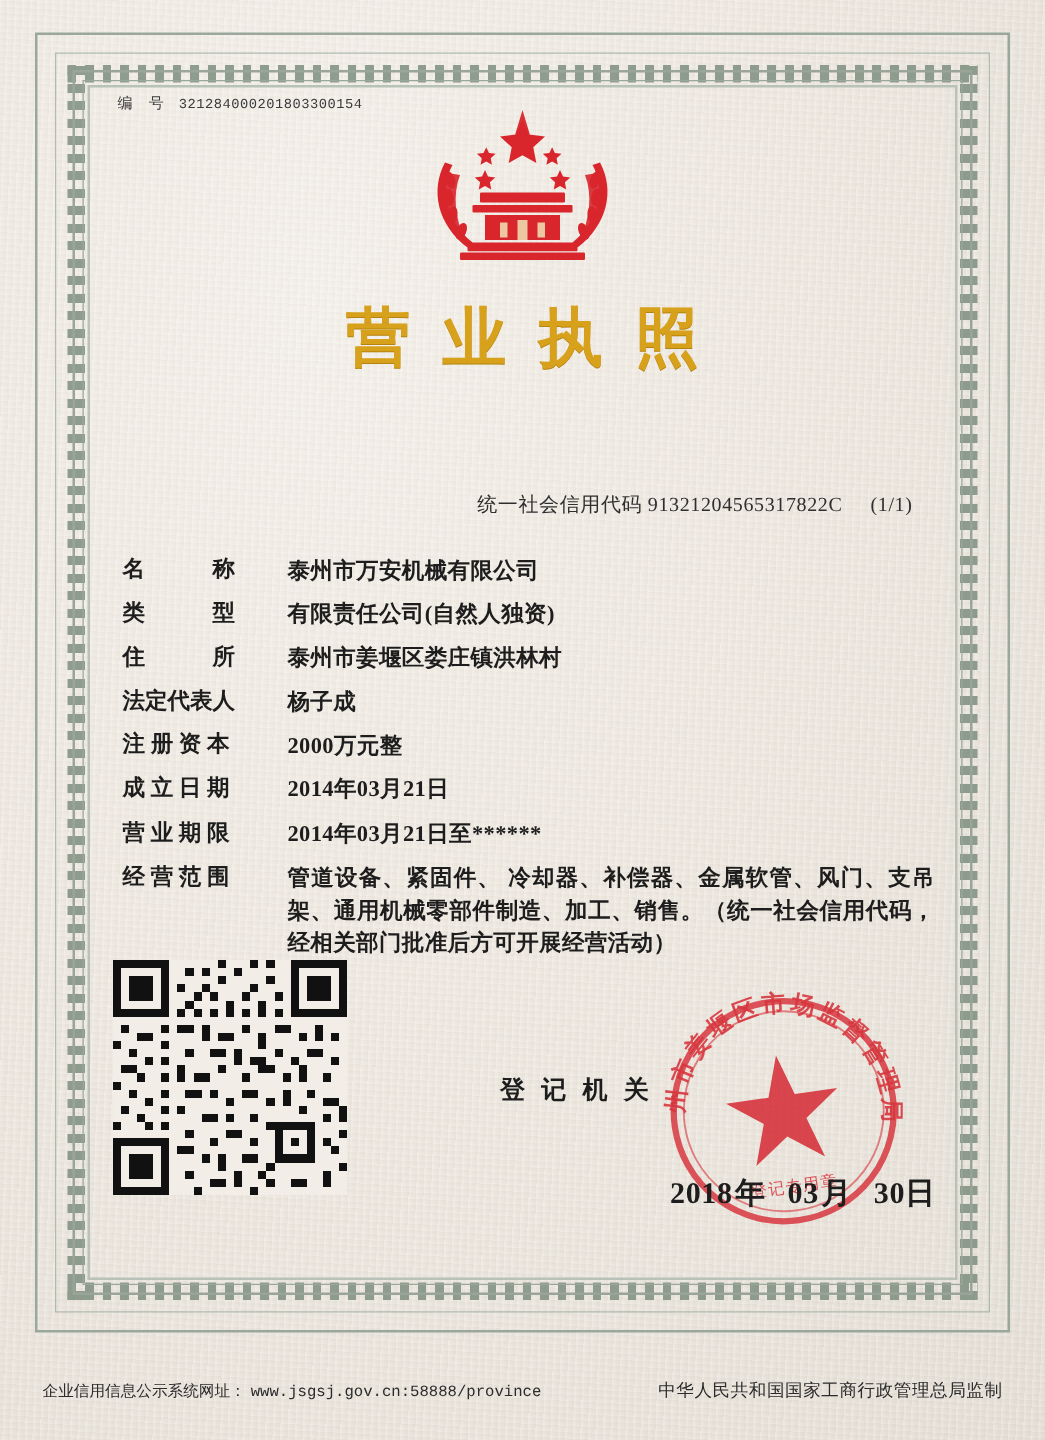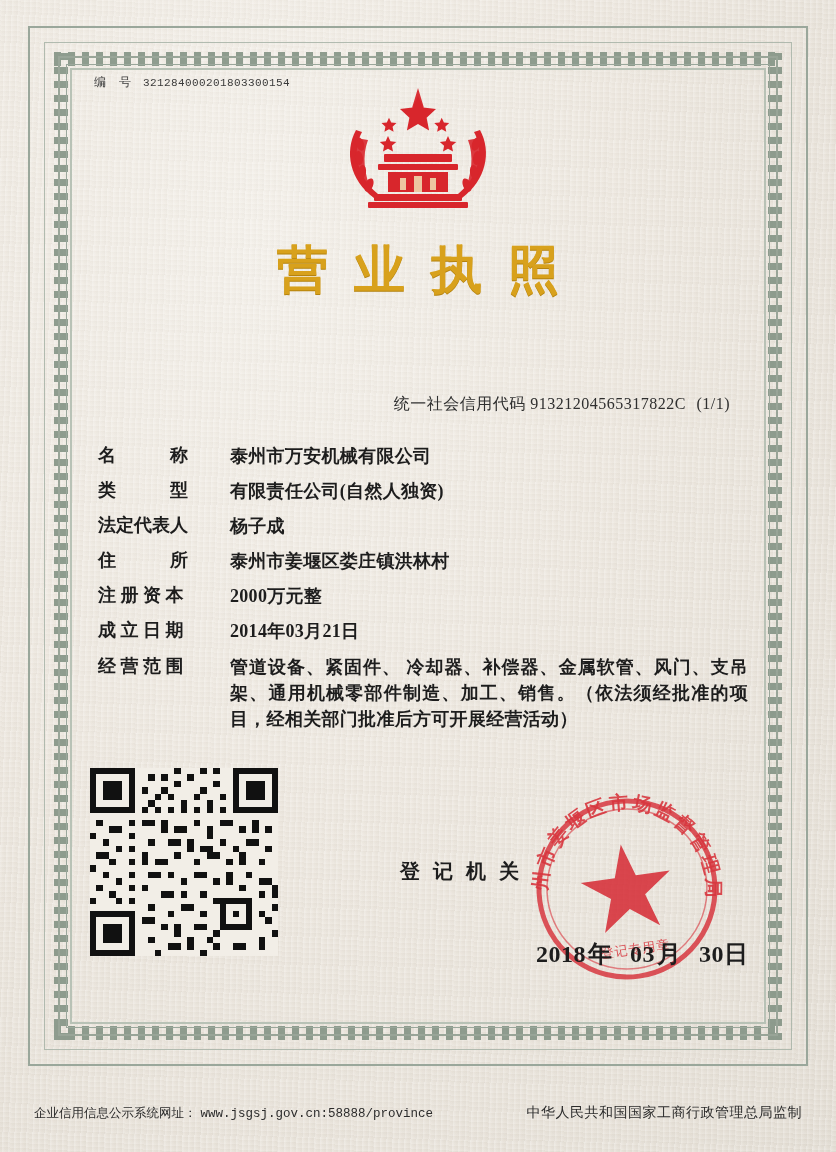--- a/index.html
+++ b/index.html
@@ -223,51 +223,55 @@
           <rect x="92" y="96" width="6" height="12"></rect>
         </g>
       </svg>
     </div>
 
     <div class="title">营业执照</div>
 
     <div class="credit-code">
       <span>统一社会信用代码</span>
       <span>91321204565317822C</span>
-      <span style="margin-left:6px">(1/1)</span>
+      <span style="margin-left:18px">(1/1)</span>
     </div>
 
     <div class="fields">
       <div class="row">
         <div class="label">名　　　称</div>
         <div class="value">泰州市万安机械有限公司</div>
       </div>
       <div class="row">
         <div class="label">类　　　型</div>
         <div class="value">有限责任公司(自然人独资)</div>
       </div>
       <div class="row">
+        <div class="label">住　　　所</div>
+        <div class="value">泰州市姜堰区娄庄镇洪林村</div>
+      </div>
+      <div class="row">
         <div class="label">法定代表人</div>
         <div class="value">杨子成</div>
       </div>
       <div class="row">
-        <div class="label">住　　　所</div>
-        <div class="value">泰州市姜堰区娄庄镇洪林村</div>
-      </div>
-      <div class="row">
         <div class="label">注 册 资 本</div>
         <div class="value">2000万元整</div>
       </div>
       <div class="row">
         <div class="label">成 立 日 期</div>
         <div class="value">2014年03月21日</div>
       </div>
+      <div class="row">
+        <div class="label">营 业 期 限</div>
+        <div class="value">2014年03月21日至******</div>
+      </div>
       <div class="row scope">
         <div class="label">经 营 范 围</div>
-        <div class="value">管道设备、紧固件、 冷却器、补偿器、金属软管、风门、支吊架、通用机械零部件制造、加工、销售。（依法须经批准的项目，经相关部门批准后方可开展经营活动）</div>
+        <div class="value">管道设备、紧固件、 冷却器、补偿器、金属软管、风门、支吊架、通用机械零部件制造、加工、销售。（统一社会信用代码，经相关部门批准后方可开展经营活动）</div>
       </div>
     </div>
 
     <div class="qr">
       <svg width="188" height="188" viewBox="0 0 29 29" shape-rendering="crispEdges" xmlns="http://www.w3.org/2000/svg">
         <rect width="29" height="29" fill="#f2eee7"></rect>
         <g fill="#111">
 
           <rect x="0" y="0" width="7" height="1"></rect>
             <rect x="0" y="6" width="7" height="1"></rect>

